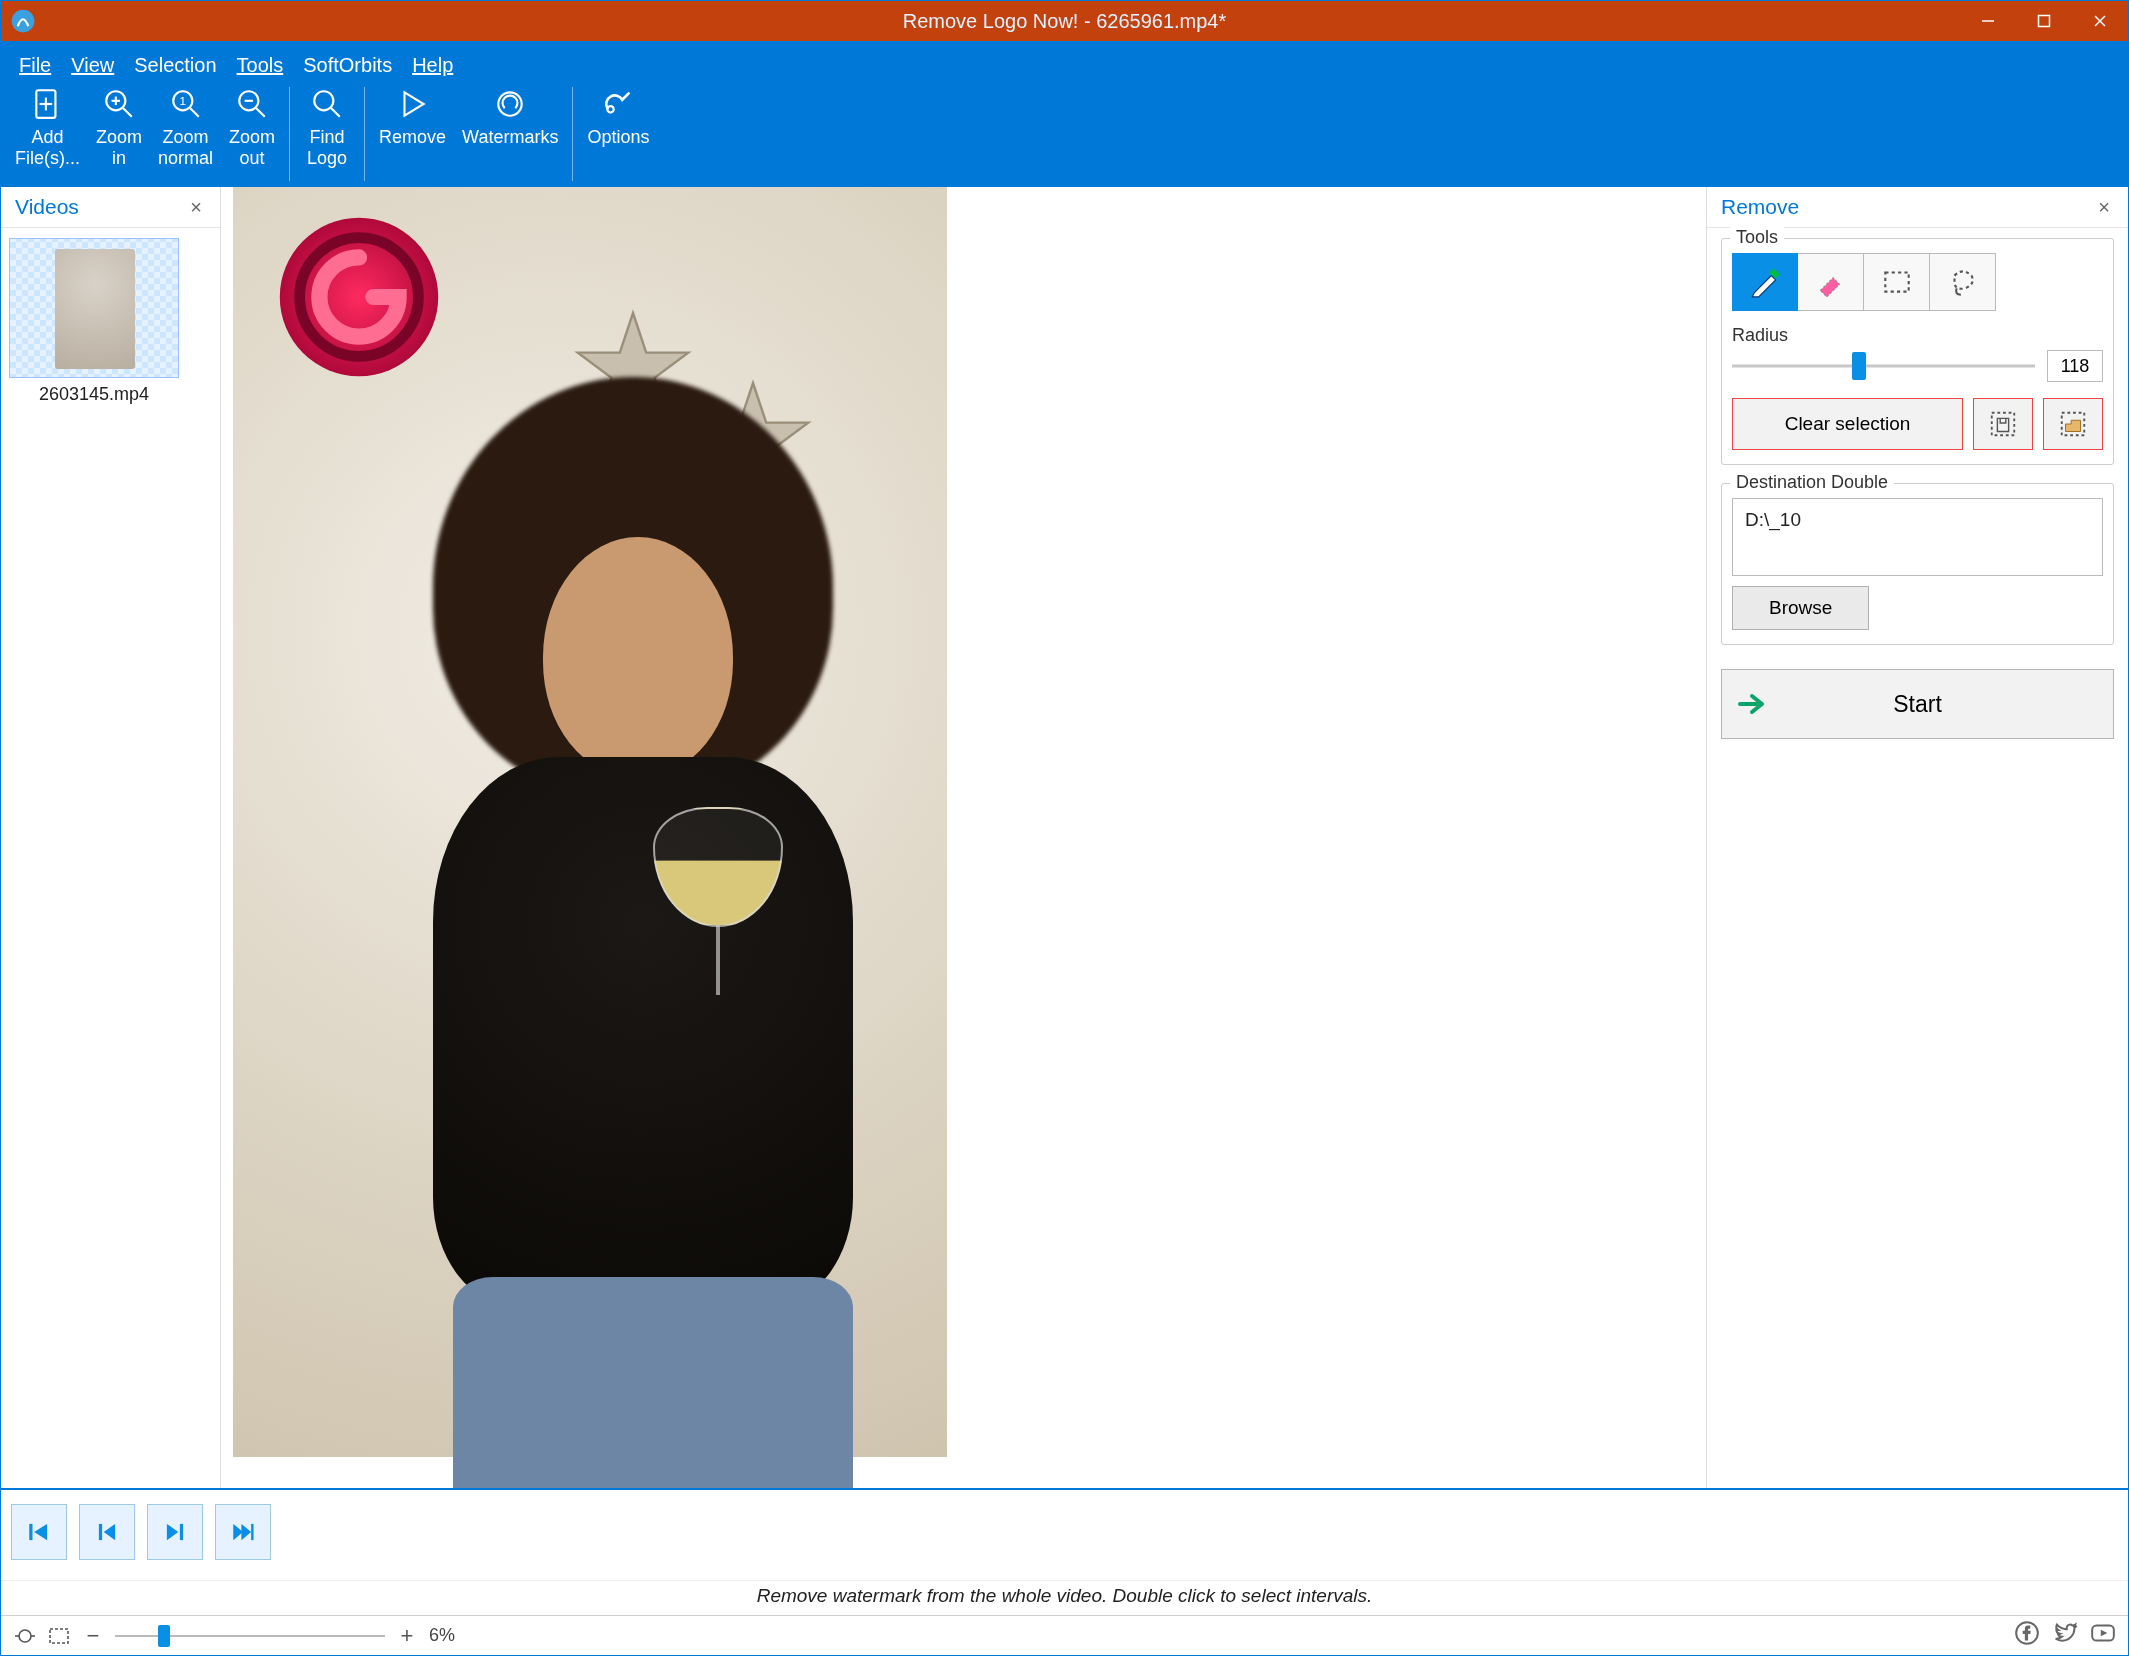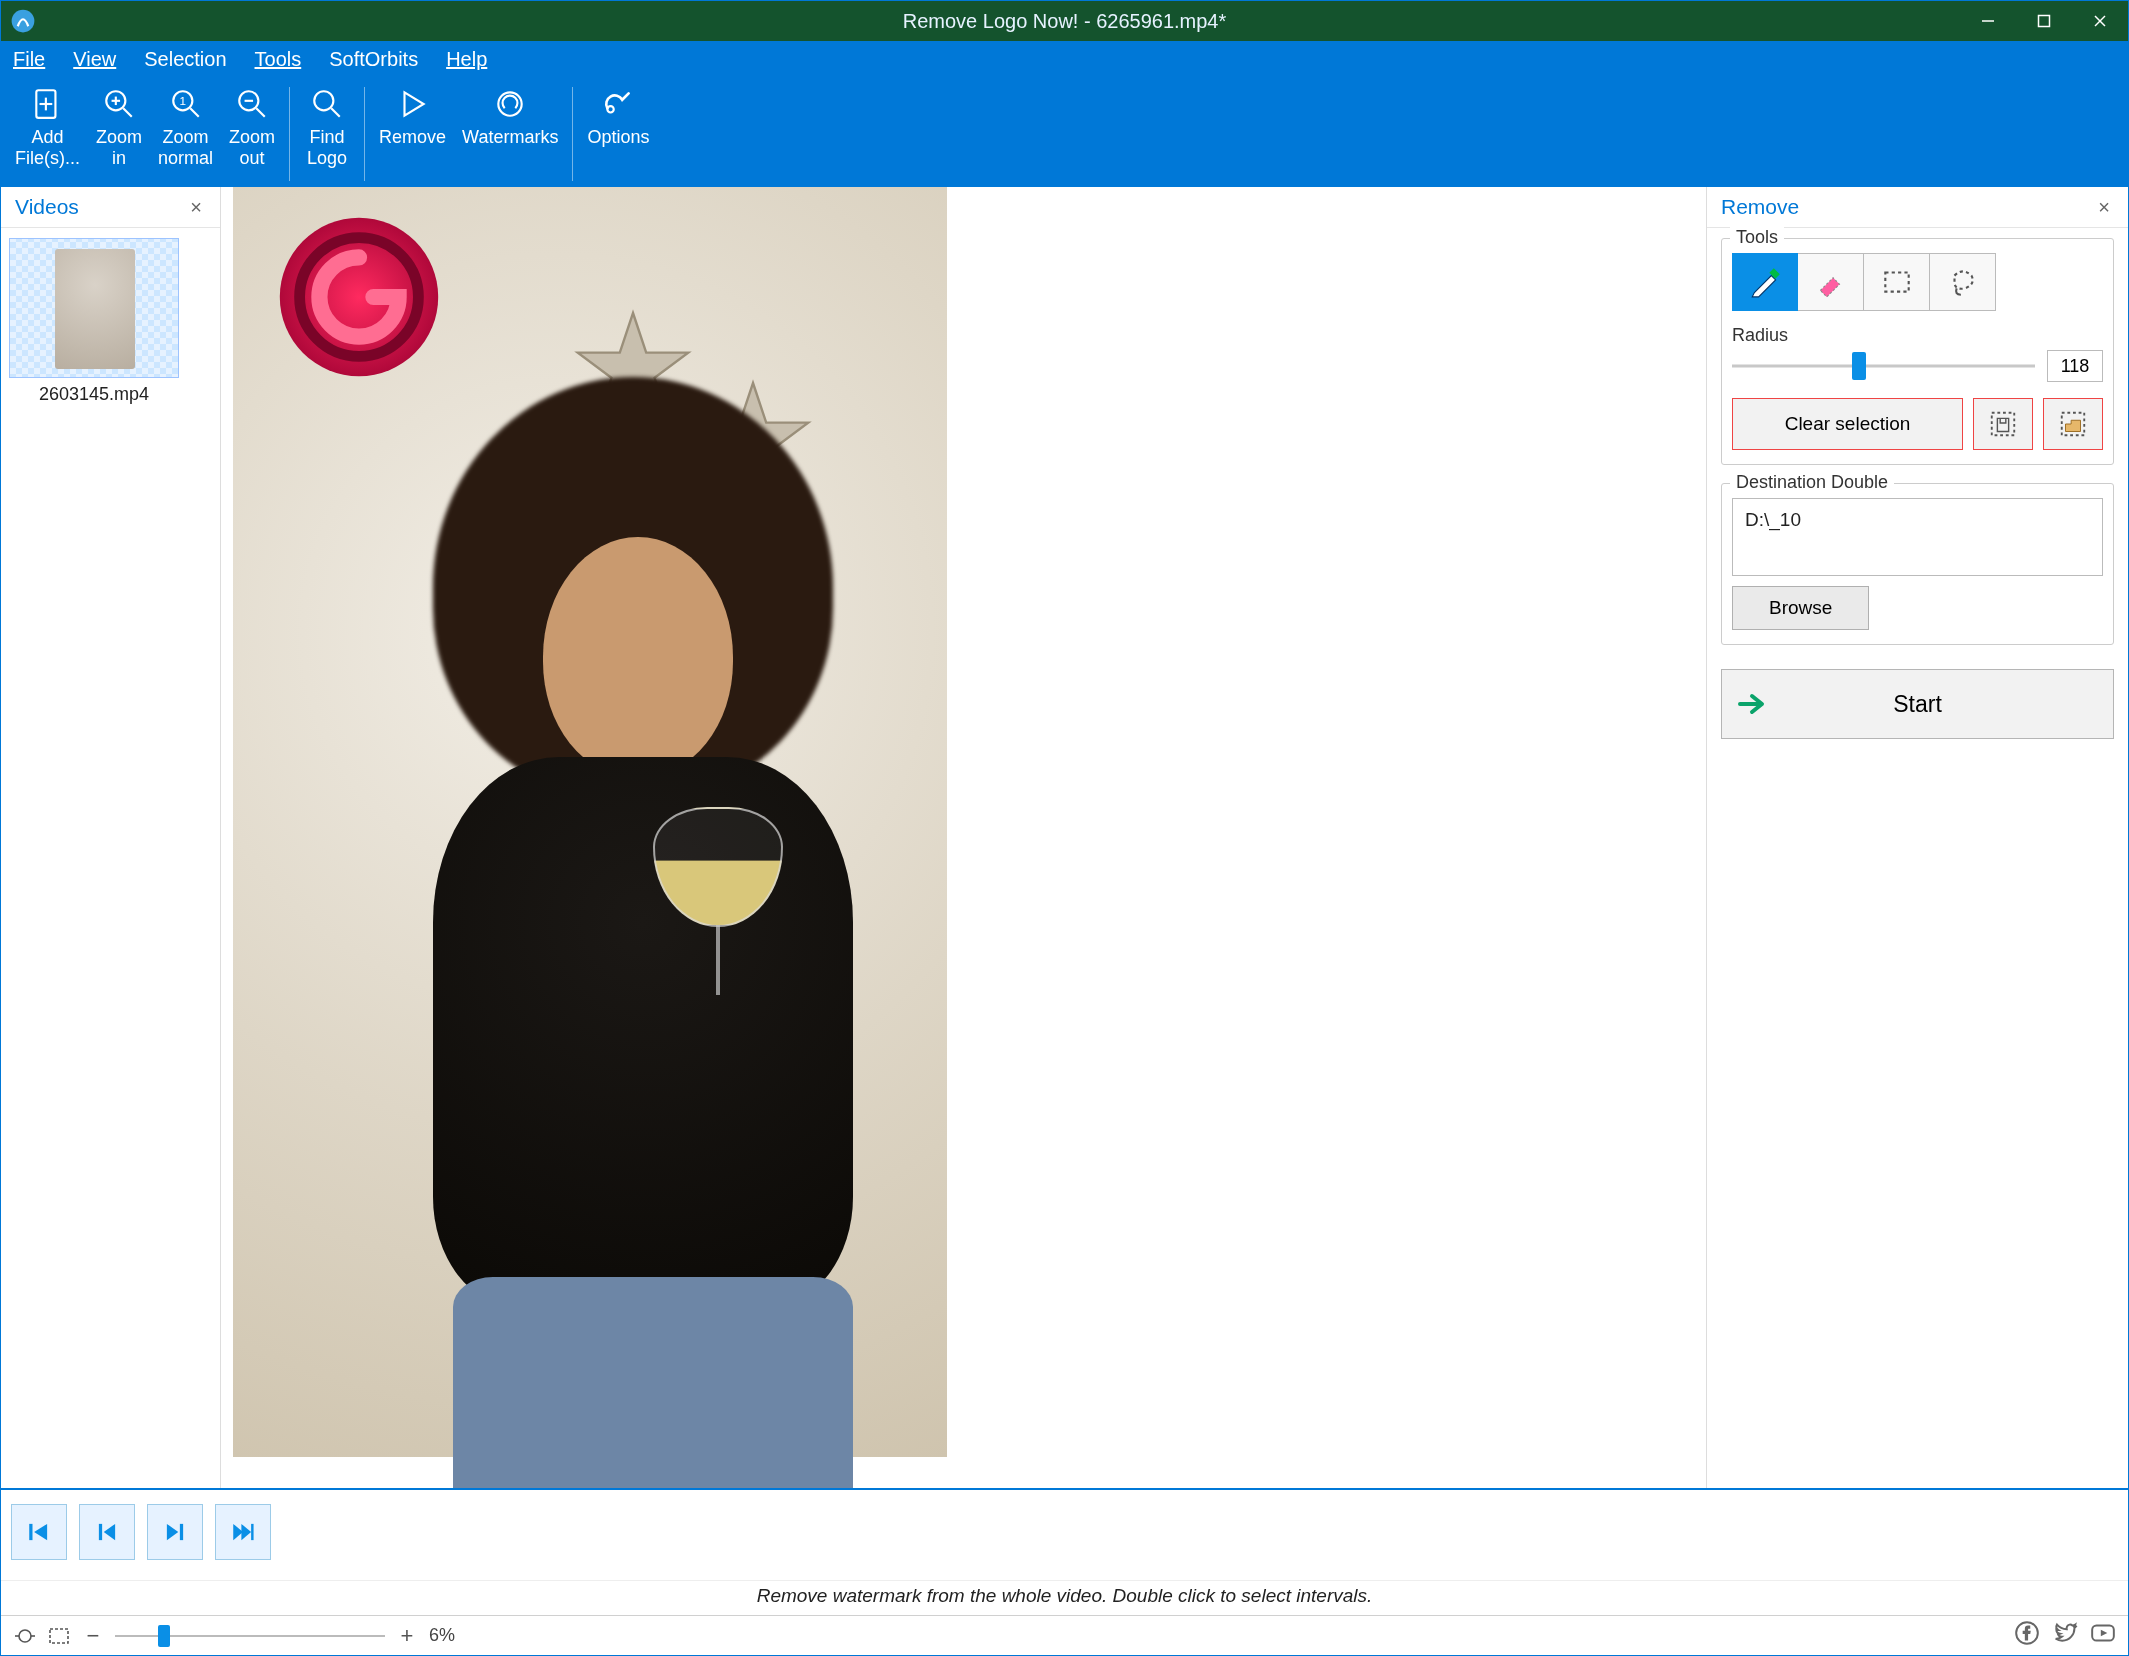--- a/index.html
+++ b/index.html
@@ -1,27 +1,27 @@
 <!DOCTYPE html>
 <html><head>
 <meta charset="utf-8">
 <style>
 * { box-sizing: border-box; margin: 0; padding: 0; font-family: "Segoe UI", Arial, sans-serif; }
 html, body { width: 100%; height: 100%; overflow: hidden; background: #fff; }
 .window { width: 2129px; height: 1656px; transform-origin: top left; display: flex; flex-direction: column; background: #fff; border: 1px solid #0078d7; }
 
 
-.titlebar { background: #14532d; color: #fff; height: 40px; display: flex; align-items: center; position: relative; justify-content: center; }
+.titlebar { background: #c2410c; color: #fff; height: 40px; display: flex; align-items: center; position: relative; justify-content: center; }
 .titlebar .app-icon { position: absolute; left: 8px; top: 6px; width: 28px; height: 28px; }
 .titlebar .title-text { font-size: 20px; color: #e6f2ff; }
 .win-controls { position: absolute; right: 0; top: 0; display: flex; height: 40px; }
 .win-controls div { width: 56px; display: flex; align-items: center; justify-content: center; color: #fff; font-size: 18px; cursor: default; }
 
 
-.menubar { background: #0078d7; color: #fff; height: 36px; display: flex; align-items: center; padding-left: 12px; font-size: 20px; gap: 28px; }
+.menubar { background: #0078d7; color: #fff; height: 36px; display: flex; align-items: flex-end; padding-left: 18px; font-size: 20px; gap: 20px; }
 .menubar span { cursor: default; }
 .menubar .ul { text-decoration: underline; }
 
 
 .toolbar { background: #0078d7; color: #fff; height: 110px; display: flex; align-items: stretch; padding: 4px 6px 0 6px; }
 .tool-btn { display: flex; flex-direction: column; align-items: center; justify-content: flex-start; padding: 6px 8px 2px; color: #fff; font-size: 18px; line-height: 1.15; min-width: 62px; text-align: center; cursor: default; }
 .tool-icon { width: 34px; height: 34px; margin-bottom: 6px; display: flex; align-items: center; justify-content: center; }
 .tool-sep { width: 1px; background: rgba(255,255,255,0.45); margin: 6px 6px; }
 
 

